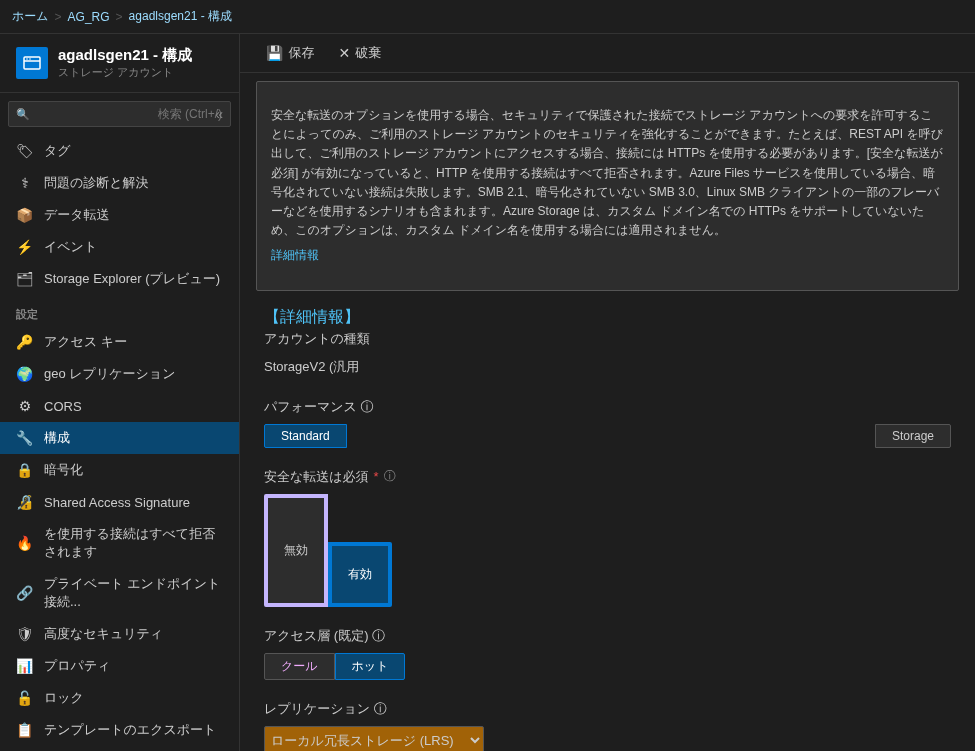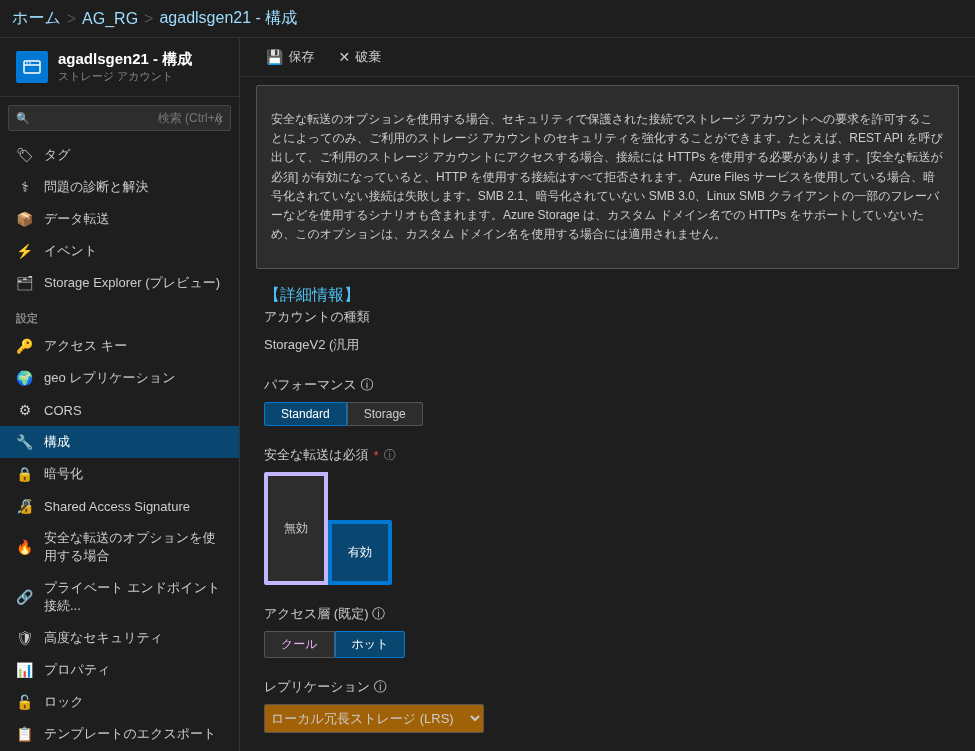--- a/index.html
+++ b/index.html
@@ -1,19 +1,19 @@
 <!DOCTYPE html>
 <html><head>
   <meta charset="utf-8">
   <style>
     * { box-sizing: border-box; margin: 0; padding: 0; }
     body { font-family: 'Segoe UI', sans-serif; font-size: 13px; background: #1e1e1e; color: #cccccc; height: 751px; overflow: hidden; display: flex; flex-direction: column; }
 
     
-    .breadcrumb { background: #1e1e1e; padding: 8px 12px; display: flex; align-items: center; gap: 6px; font-size: 16px; color: #9cdcfe; border-bottom: 1px solid #333; }
+    .breadcrumb { background: #1e1e1e; padding: 8px 12px; display: flex; align-items: center; gap: 6px; font-size: 12px; color: #9cdcfe; border-bottom: 1px solid #333; }
     .breadcrumb span { color: #9cdcfe; cursor: pointer; }
     .breadcrumb .sep { color: #555; }
 
     
     .main-layout { display: flex; flex: 1; overflow: hidden; }
 
     
     .sidebar { width: 240px; background: #1e1e1e; border-right: 1px solid #333; display: flex; flex-direction: column; overflow: hidden; flex-shrink: 0; }
     .sidebar-header { padding: 12px 16px; display: flex; align-items: center; gap: 10px; border-bottom: 1px solid #333; }
     .sidebar-header .icon-box { width: 32px; height: 32px; background: #0078d4; display: flex; align-items: center; justify-content: center; border-radius: 2px; }
@@ -59,21 +59,21 @@
     .form-label { font-size: 13px; color: #ccc; margin-bottom: 8px; display: flex; align-items: center; gap: 5px; }
     .form-label .required { color: #e84949; }
     .form-label .info-icon { color: #888; font-size: 12px; cursor: pointer; }
 
     .radio-group { display: flex; gap: 0; }
     .radio-btn { padding: 20px 16px; border: 4px solid #c4b5fd; background: #2d2d2d; color: #ccc; cursor: pointer; font-size: 12px; }
     .radio-btn:first-child { border-radius: 2px 0 0 2px; }
     .radio-btn:last-child { border-radius: 0 2px 2px 0; margin-top: 48px; }
     .radio-btn.active { background: #094771; color: #ffffff; border-color: #0078d4; }
 
-    .perf-group { display: flex; gap: 0; }
+    .perf-group { display: flex; gap: 0; justify-content: space-between; }
     .perf-btn { padding: 4px 16px; border: 1px solid #555; background: #2d2d2d; color: #ccc; cursor: pointer; font-size: 12px; }
     .perf-btn:first-child { border-radius: 2px 0 0 2px; }
     .perf-btn:last-child { border-radius: 0 2px 2px 0; }
     .perf-btn.active { background: #094771; color: #ffffff; border-color: #0078d4; }
 
     .tier-group { display: flex; gap: 0; }
     .tier-btn { padding: 4px 16px; border: 1px solid #555; background: #2d2d2d; color: #f0abfc; cursor: pointer; font-size: 12px; }
     .tier-btn:first-child { border-radius: 2px 0 0 2px; }
     .tier-btn:last-child { border-radius: 0 2px 2px 0; }
     .tier-btn.active { background: #094771; color: #ffffff; border-color: #0078d4; }
@@ -168,21 +168,21 @@
       <div class="sidebar-item">
         <span class="item-icon">🔒</span>
         <span>暗号化</span>
       </div>
       <div class="sidebar-item">
         <span class="item-icon">🔏</span>
         <span>Shared Access Signature</span>
       </div>
       <div class="sidebar-item">
         <span class="item-icon">🔥</span>
-        <span>安全な転送のオプションを使用する場合</span>
+        <span>を使用する接続はすべて拒否されます</span>
       </div>
       <div class="sidebar-item">
         <span class="item-icon">🔗</span>
         <span>プライベート エンドポイント接続...</span>
       </div>
       <div class="sidebar-item">
         <span class="item-icon">🛡</span>
         <span>高度なセキュリティ</span>
       </div>
       <div class="sidebar-item">
@@ -211,20 +211,21 @@
         <span>保存</span>
       </button>
       <button class="toolbar-btn">
         <span class="btn-icon">✕</span>
         <span>破棄</span>
       </button>
     </div>
 
     <div class="tooltip-popup">
       <span>安全な転送のオプションを使用する場合、セキュリティで保護された接続でストレージ アカウントへの要求を許可することによってのみ、ご利用のストレージ アカウントのセキュリティを強化することができます。たとえば、REST API を呼び出して、ご利用のストレージ アカウントにアクセスする場合、接続には HTTPs を使用する必要があります。[安全な転送が必須] が有効になっていると、HTTP を使用する接続はすべて拒否されます。Azure Files サービスを使用している場合、暗号化されていない接続は失敗します。SMB 2.1、暗号化されていない SMB 3.0、Linux SMB クライアントの一部のフレーバーなどを使用するシナリオも含まれます。Azure Storage は、カスタム ドメイン名での HTTPs をサポートしていないため、このオプションは、カスタム ドメイン名を使用する場合には適用されません。</span>
+      <a class="detail-link">詳細情報</a>
     </div>
 
     <div class="form-content">
       
       <a class="detail-info-link">【詳細情報】</a>
 
       
       <div class="form-section">
         <div class="form-label">アカウントの種類</div>
         <div class="text-value">StorageV2 (汎用</div>

